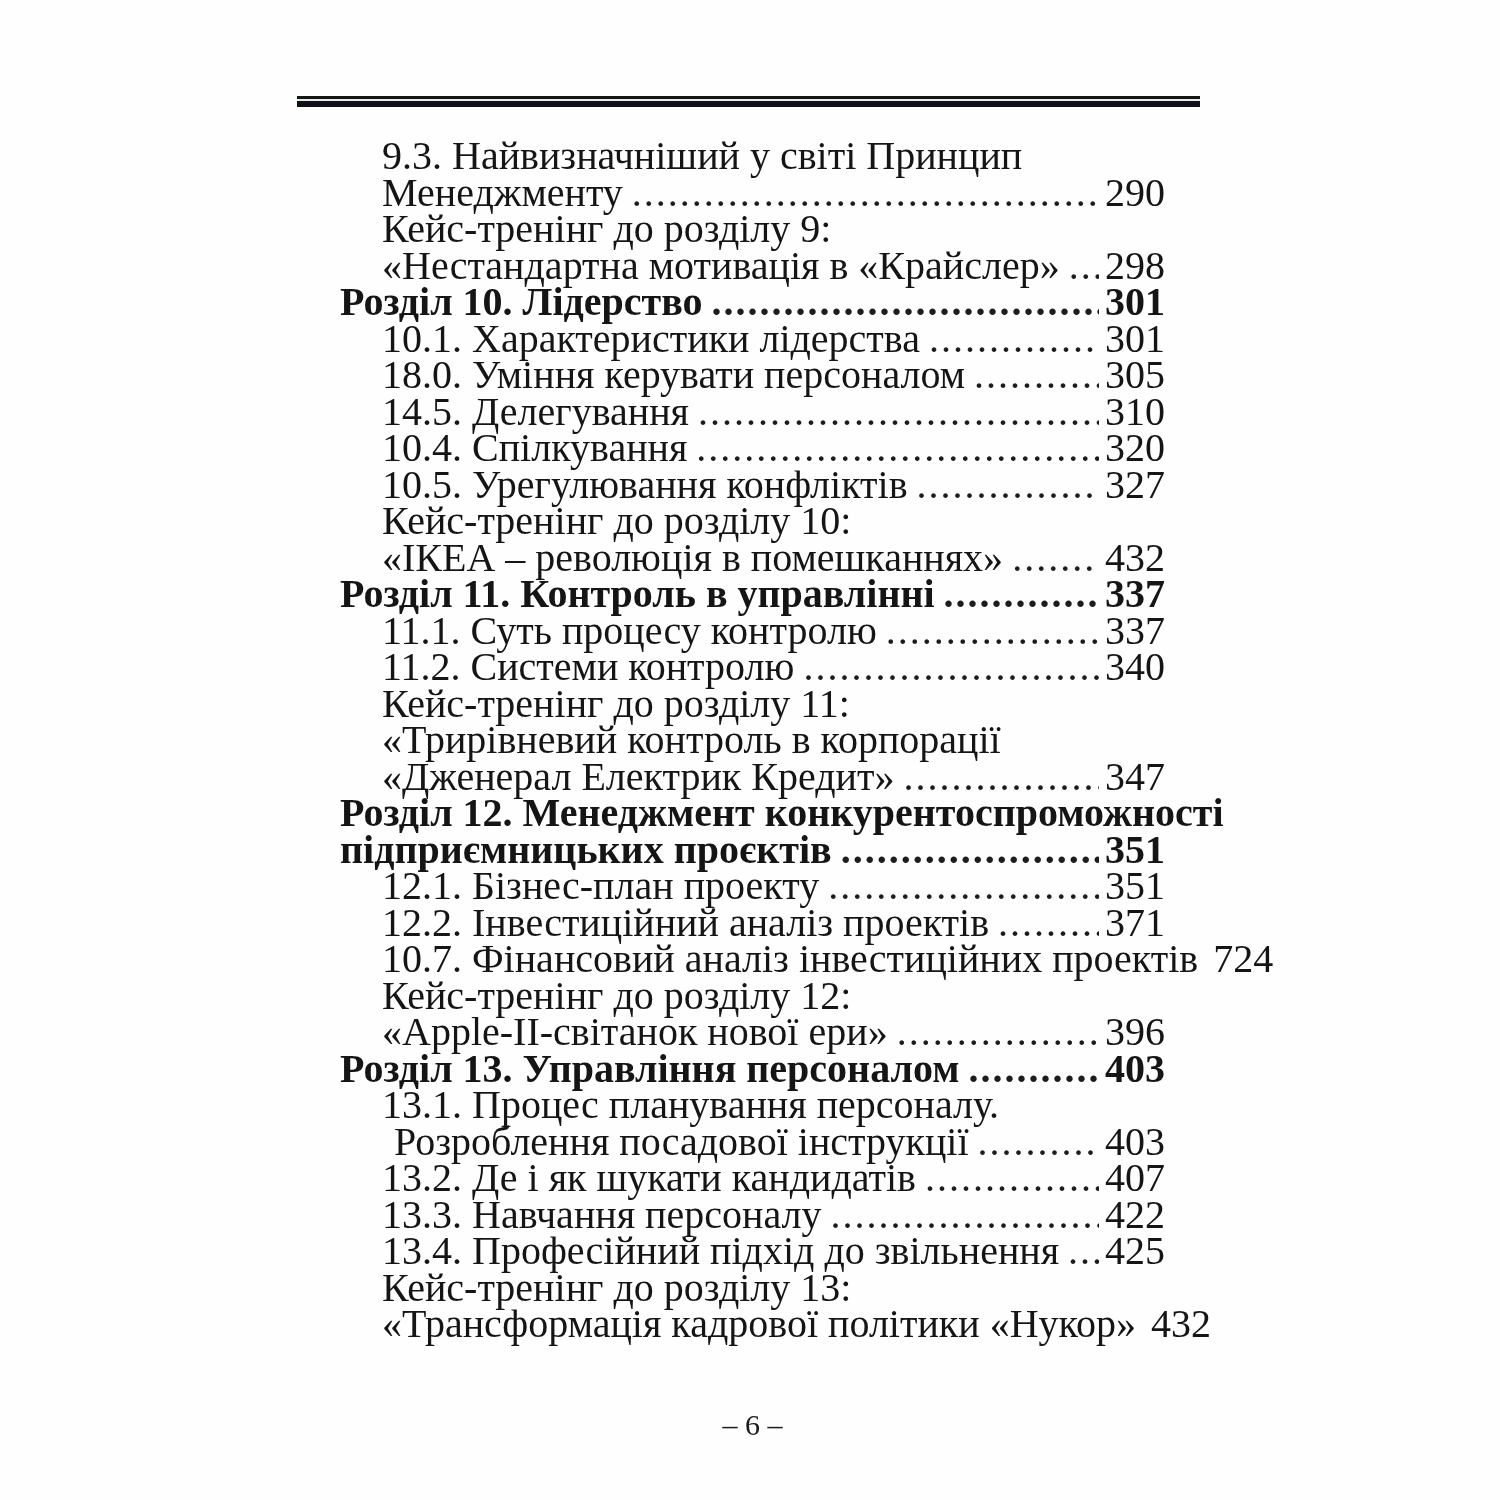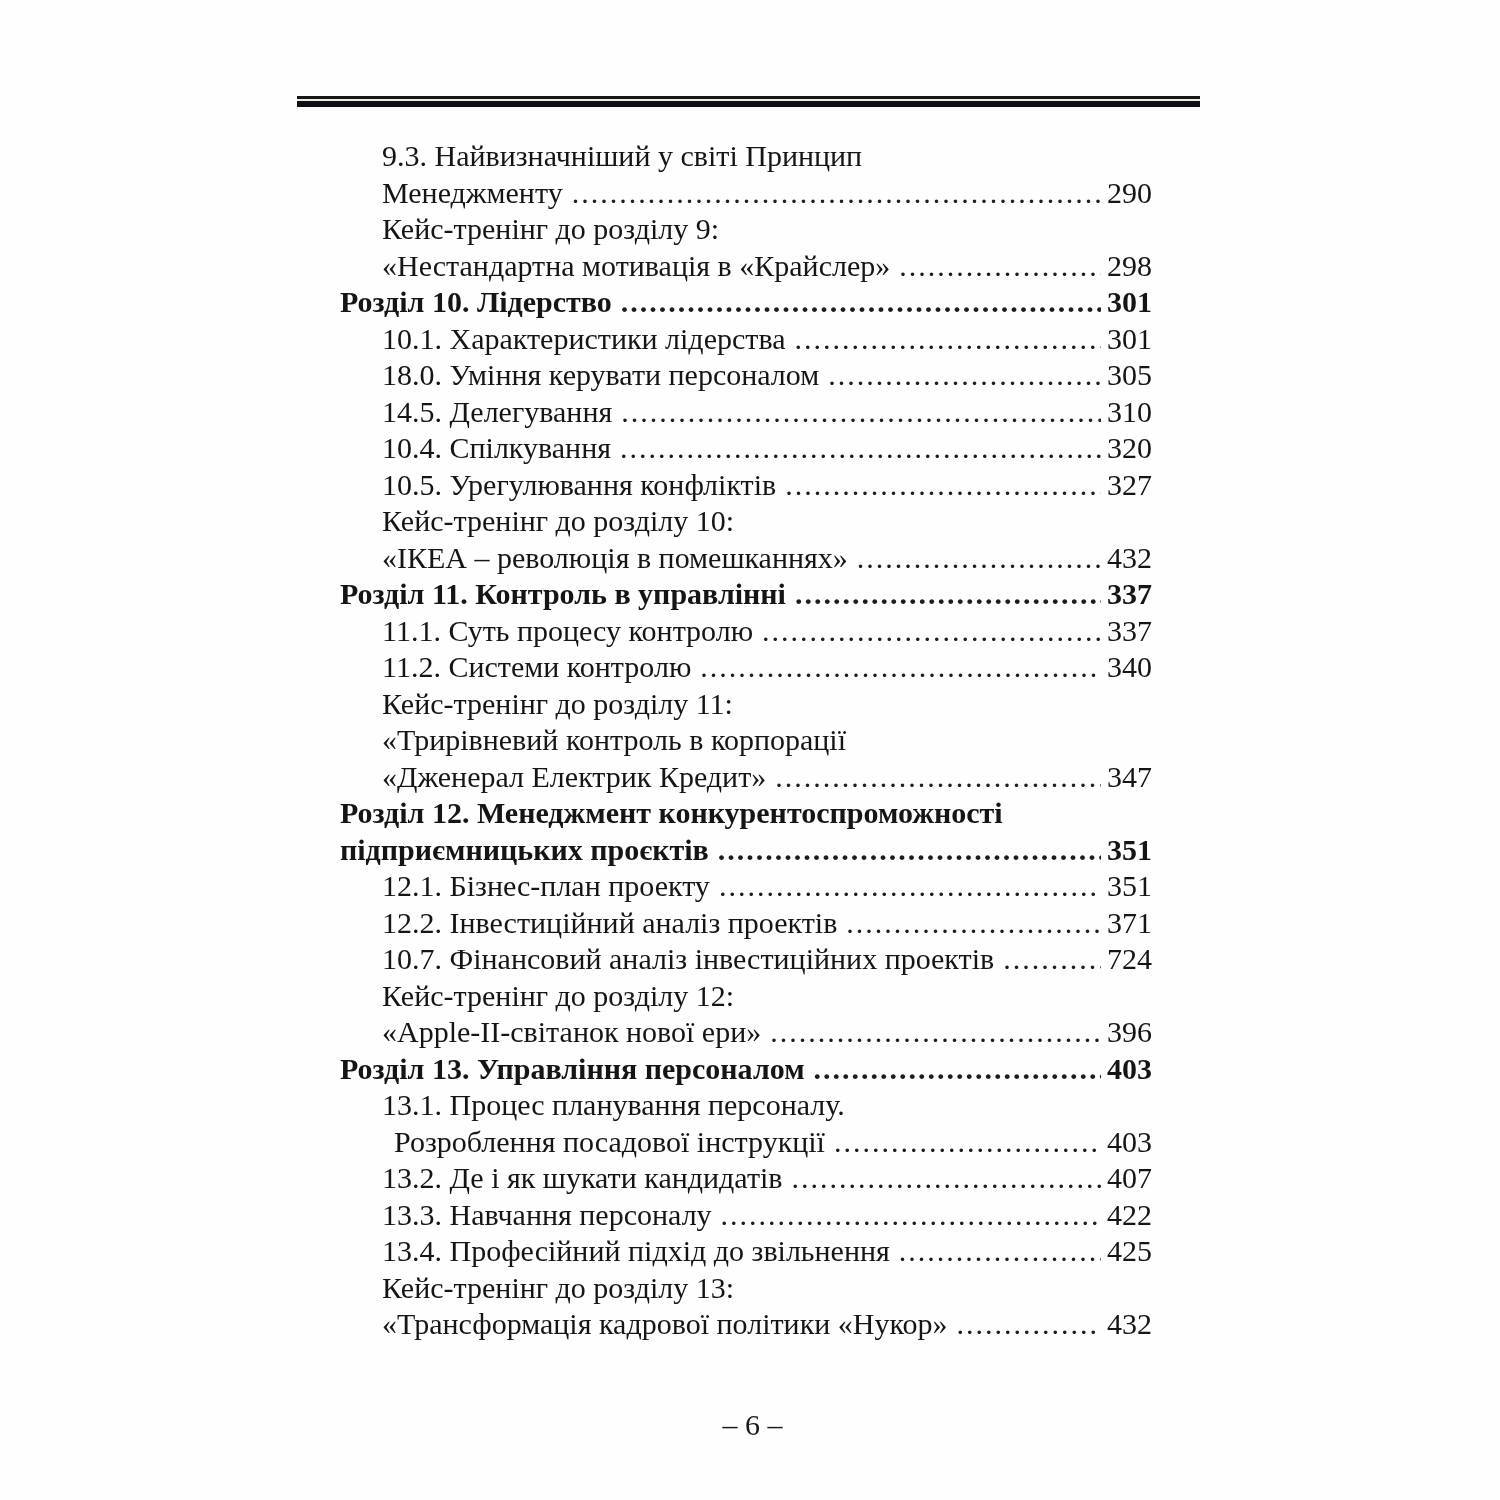--- a/index.html
+++ b/index.html
@@ -25,21 +25,21 @@
     background: linear-gradient(to bottom,
       #161616 0px, #161616 3px,
       #e9ede3 3px, #e9ede3 5px,
       #0f0f18 5px, #0f0f18 11px);
   }
   .toc {
     position: absolute;
     left: 340px;
     top: 138px;
     width: 825px;
-    font-size: 30px;
+    font-size: 40px;
     line-height: 36.5px;
   }
   .toc-row {
     display: flex;
     align-items: baseline;
     height: 36.5px;
     white-space: nowrap;
   }
   .toc-row.gap { }
   .toc-row.chapter, .toc-row.chapter-cont { font-weight: 700; }

